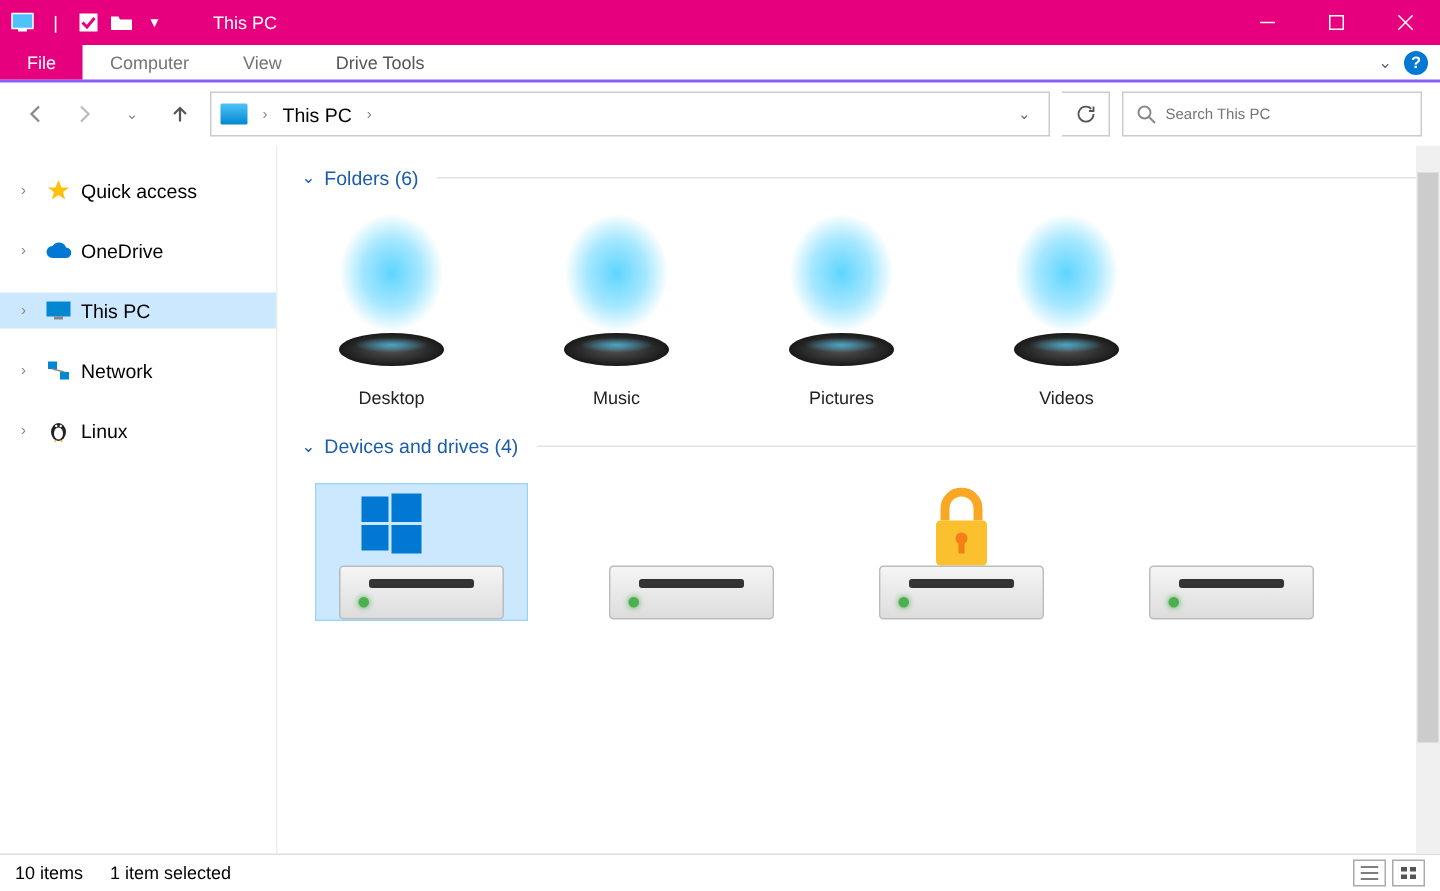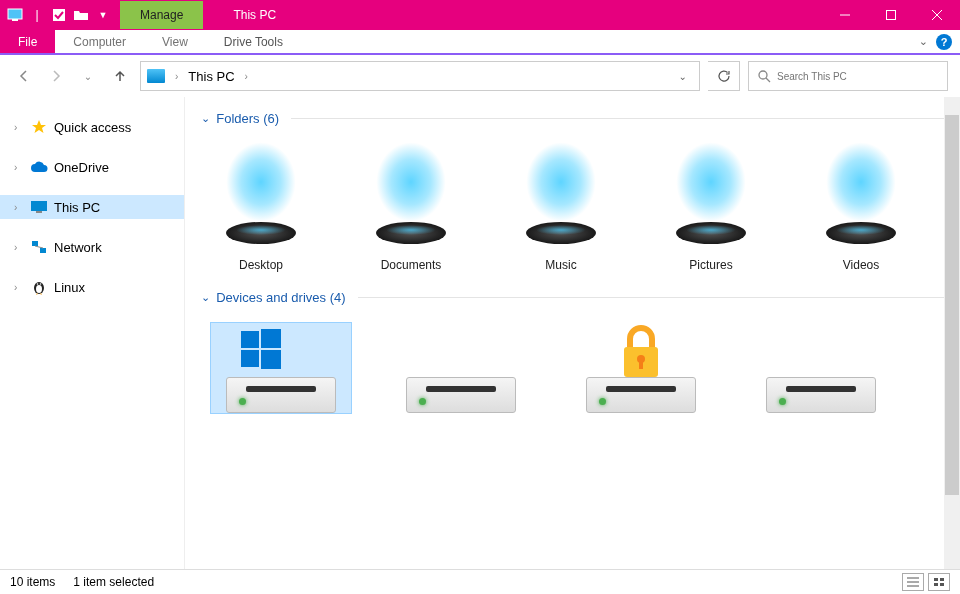--- a/index.html
+++ b/index.html
@@ -91,21 +91,20 @@
           <rect x="1" y="1" width="12" height="12" fill="#fff"></rect>
           <path d="M3 7 L6 10 L11 4" stroke="#e6007e" stroke-width="2" fill="none"></path>
         </svg>
     </span>
     <span class="qat-icon">
       <svg width="16" height="12" viewBox="0 0 16 12">
           <path d="M1 2 L6 2 L7 4 L15 4 L15 11 L1 11 Z" fill="#fff"></path>
         </svg>
     </span>
     <span class="qat-icon" style="font-size:9px;">▼</span>
-    <div class="manage-tab">Manage</div>
   </div>
   <span class="context-label">This PC</span>
   <div class="win-controls">
     <div class="win-btn">
         <svg width="10" height="10">
           <line x1="0" y1="5" x2="10" y2="5" stroke-width="1"></line>
         </svg>
       </div>
     <div class="win-btn">
         <svg width="10" height="10">
@@ -241,27 +240,20 @@
         <span>Folders (6)</span>
         <div class="group-line"></div>
       </div>
       <div class="folder-grid">
         <div class="folder-item">
           <div class="holo-icon">
             <div class="holo-glow"></div>
             <div class="holo-base"></div>
           </div>
           <div class="folder-label">Desktop</div>
-        </div>
-        <div class="folder-item">
-          <div class="holo-icon">
-            <div class="holo-glow"></div>
-            <div class="holo-base"></div>
-          </div>
-          <div class="folder-label">Documents</div>
         </div>
         <div class="folder-item">
           <div class="holo-icon">
             <div class="holo-glow"></div>
             <div class="holo-base"></div>
           </div>
           <div class="folder-label">Music</div>
         </div>
         <div class="folder-item">
           <div class="holo-icon">

